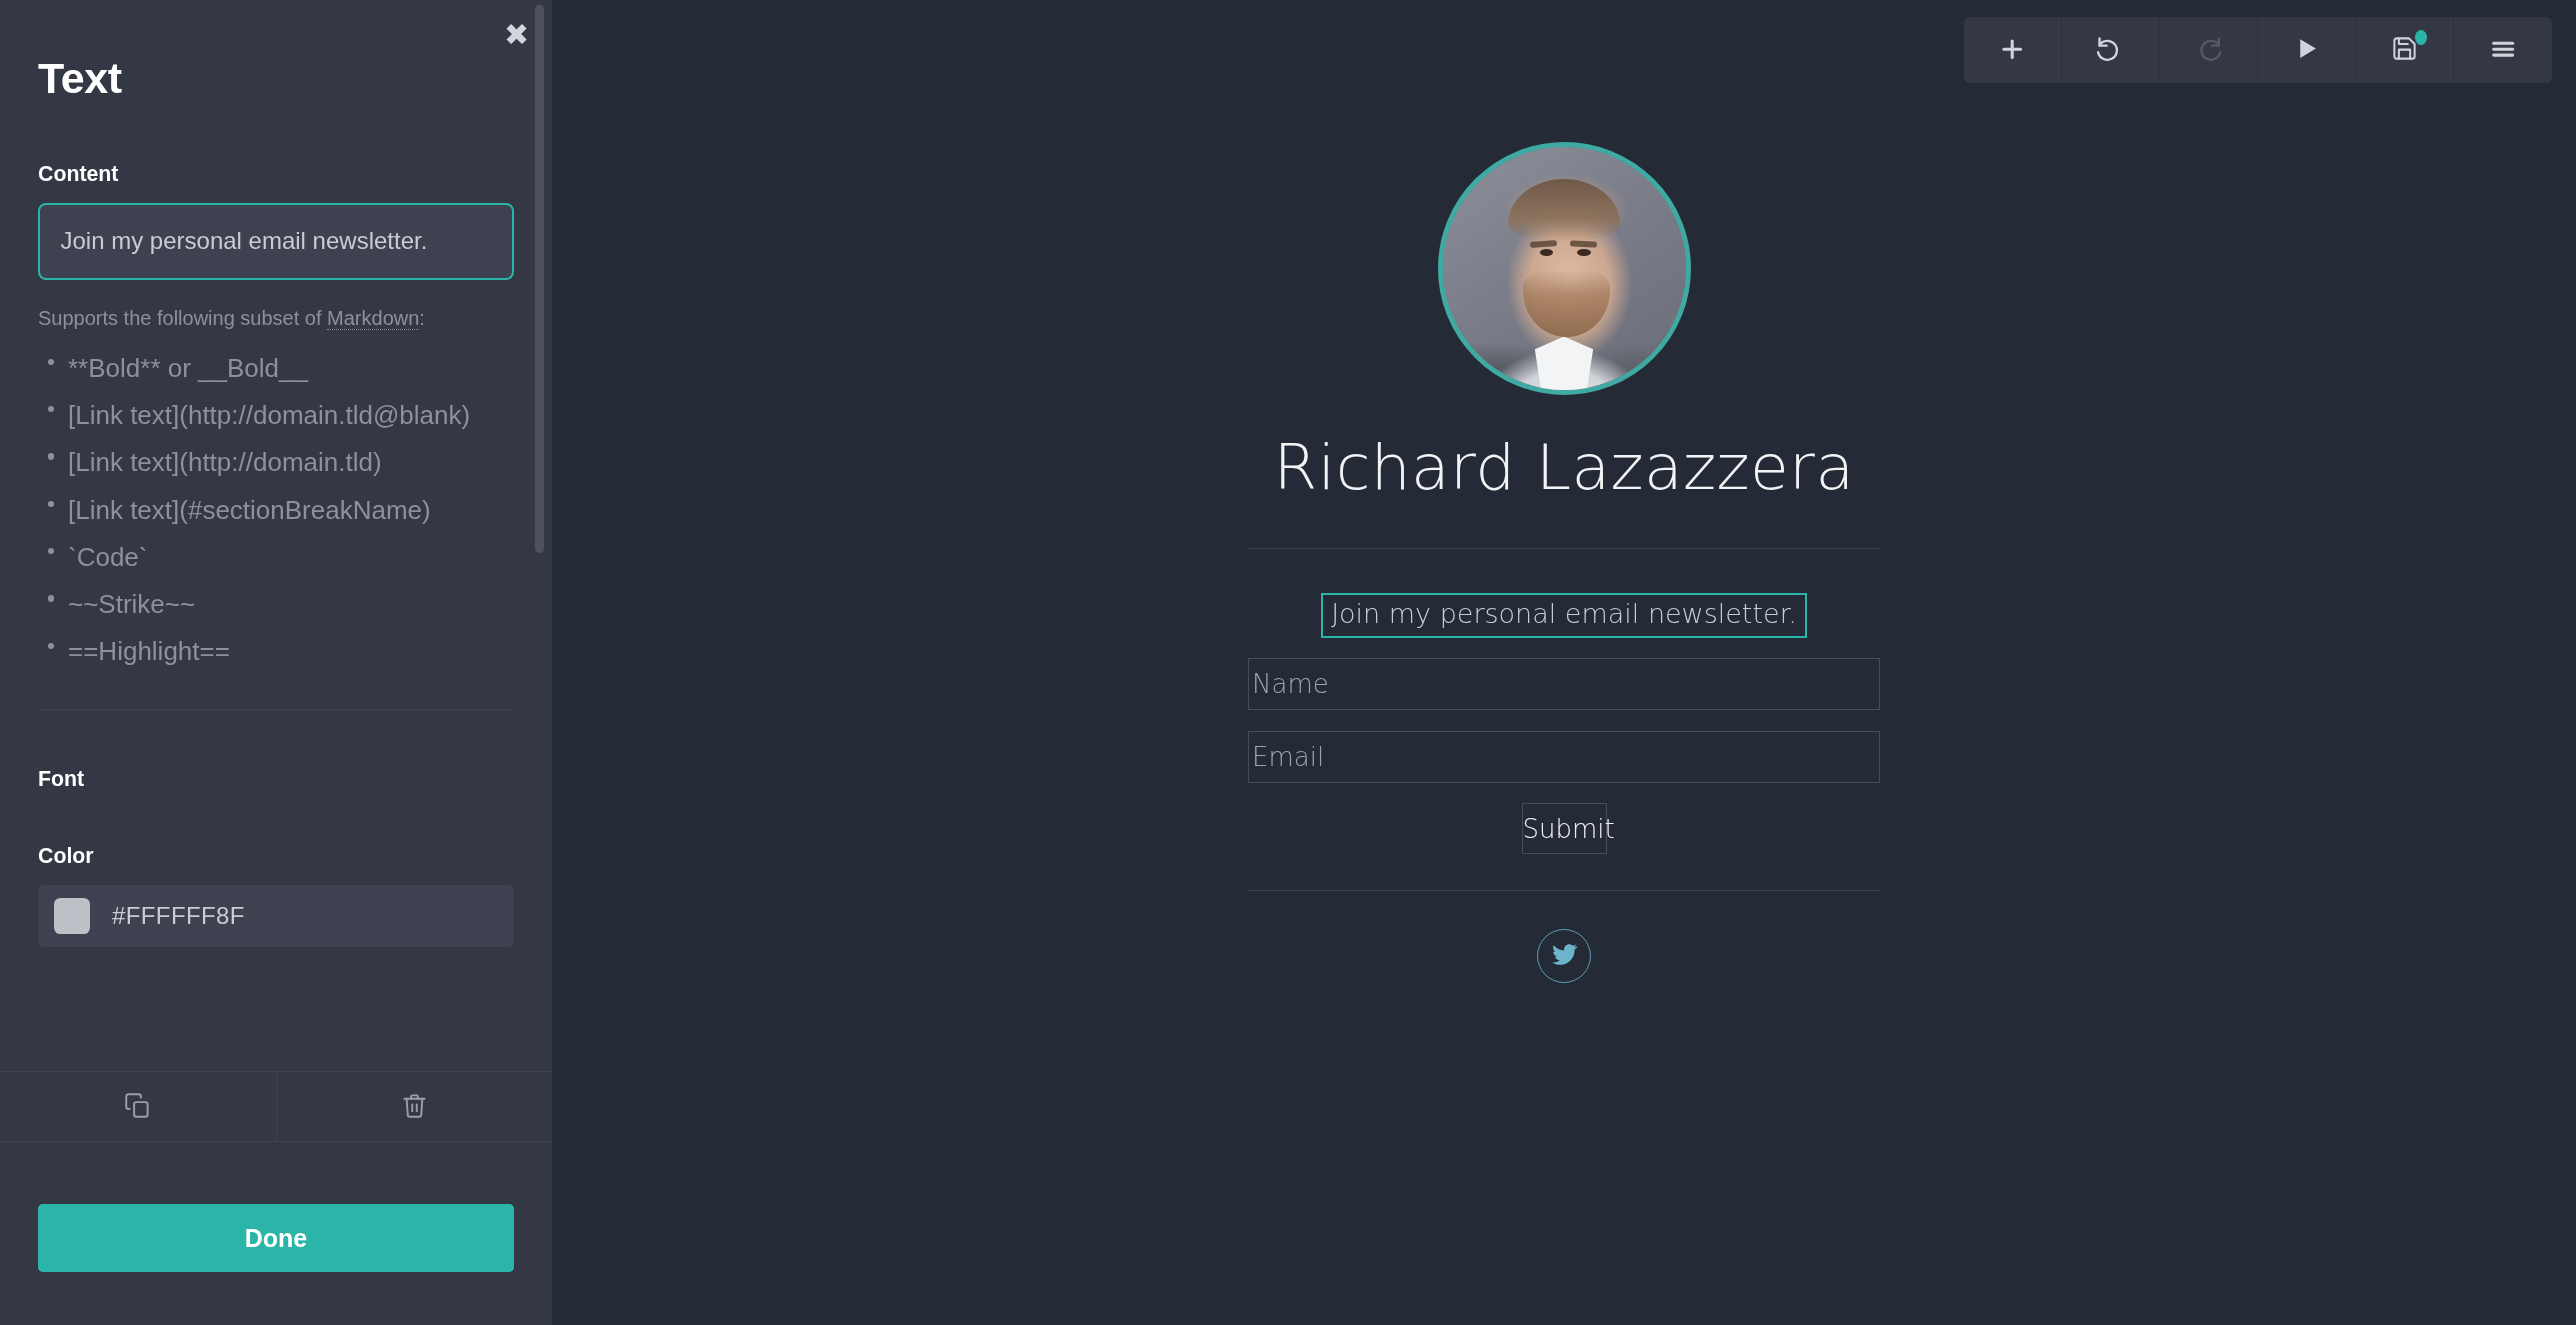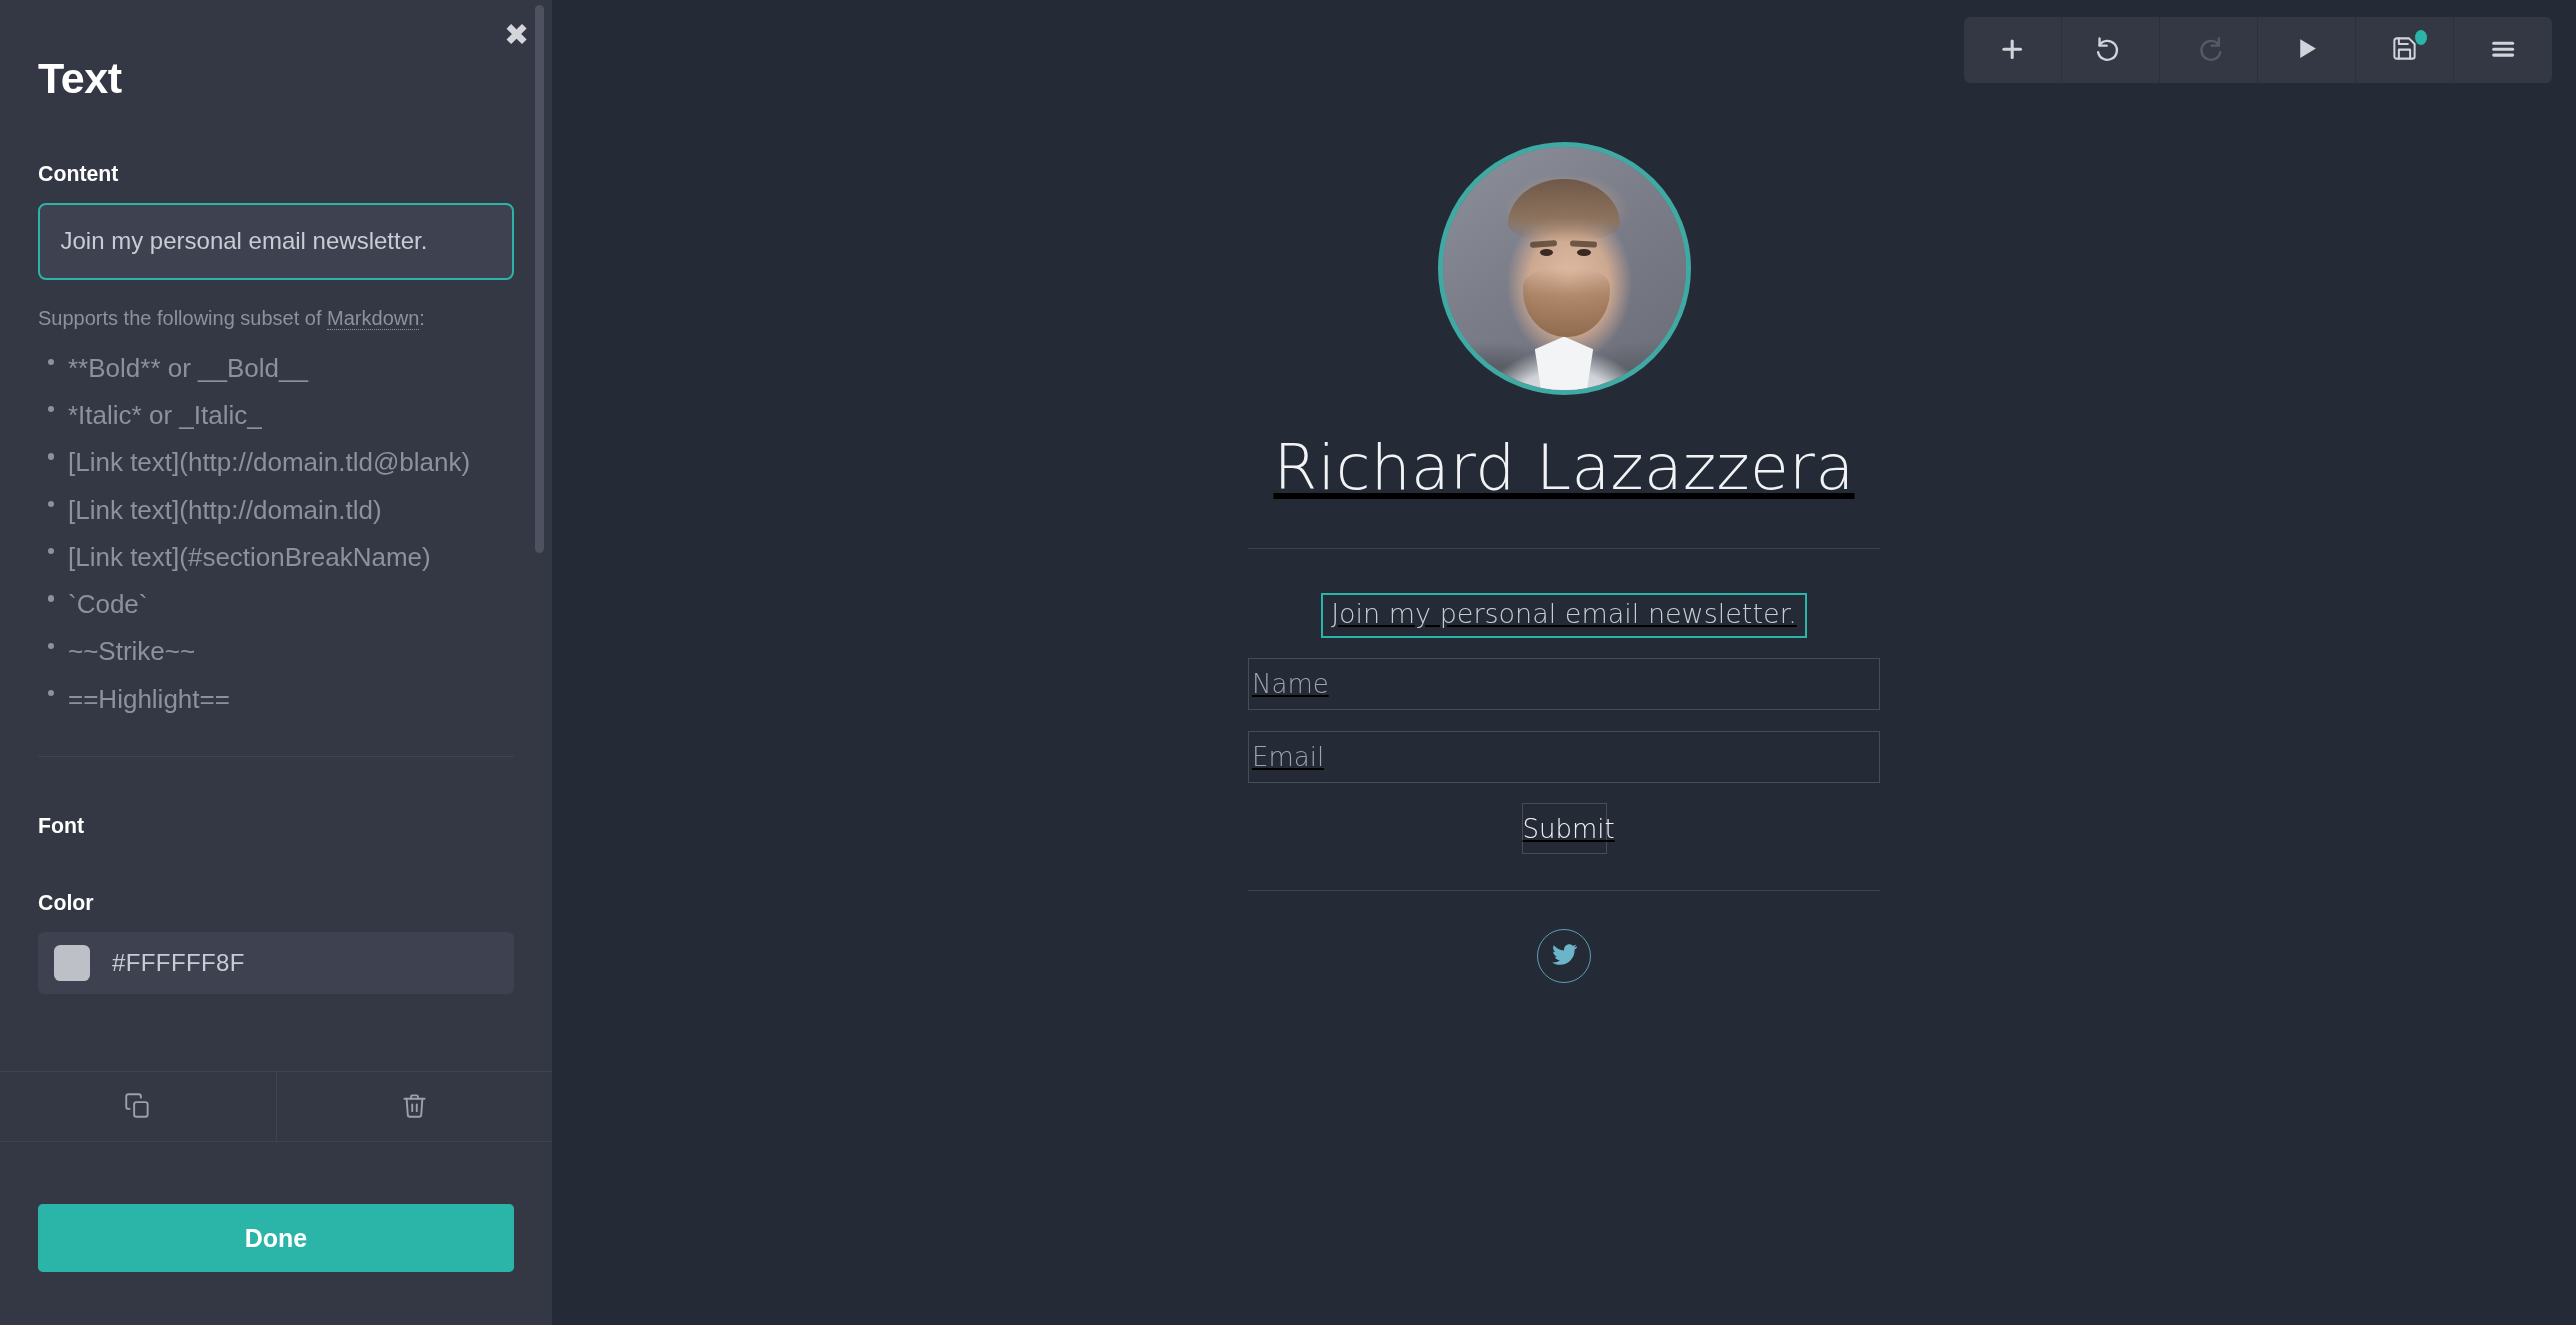--- a/index.html
+++ b/index.html
@@ -266,21 +266,20 @@
     background: #252b36;
     overflow: hidden;
   }
 
   #canvas-content {
     position: absolute;
     left: 50%;
     transform: translateX(-50%);
     top: 0;
     width: 632px;
-    text-decoration: underline;
   }
 
   
   #avatar {
     position: relative;
     width: 253px;
     height: 253px;
     margin: 142px auto 0;
     border-radius: 50%;
     border: 5.5px solid #3fa9a4;
@@ -498,21 +497,20 @@
         <section id="content-section">
           <div class="field-label">Content</div>
           <textarea id="content-textarea" placeholder="" style="">Join my personal email newsletter.</textarea>
 
           <p id="markdown-help">
             <span>Supports the following subset of </span><span id="markdown-link">Markdown</span><span>:</span>
           </p>
 
           <ul id="markdown-list">
             <li>**Bold** or __Bold__</li>
-            <li>*Italic* or _Italic_</li>
             <li>[Link text](http://domain.tld@blank)</li>
             <li>[Link text](http://domain.tld)</li>
             <li>[Link text](#sectionBreakName)</li>
             <li>`Code`</li>
             <li>~~Strike~~</li>
             <li>==Highlight==</li>
           </ul>
         </section>
 
         <div class="section-divider"></div>

